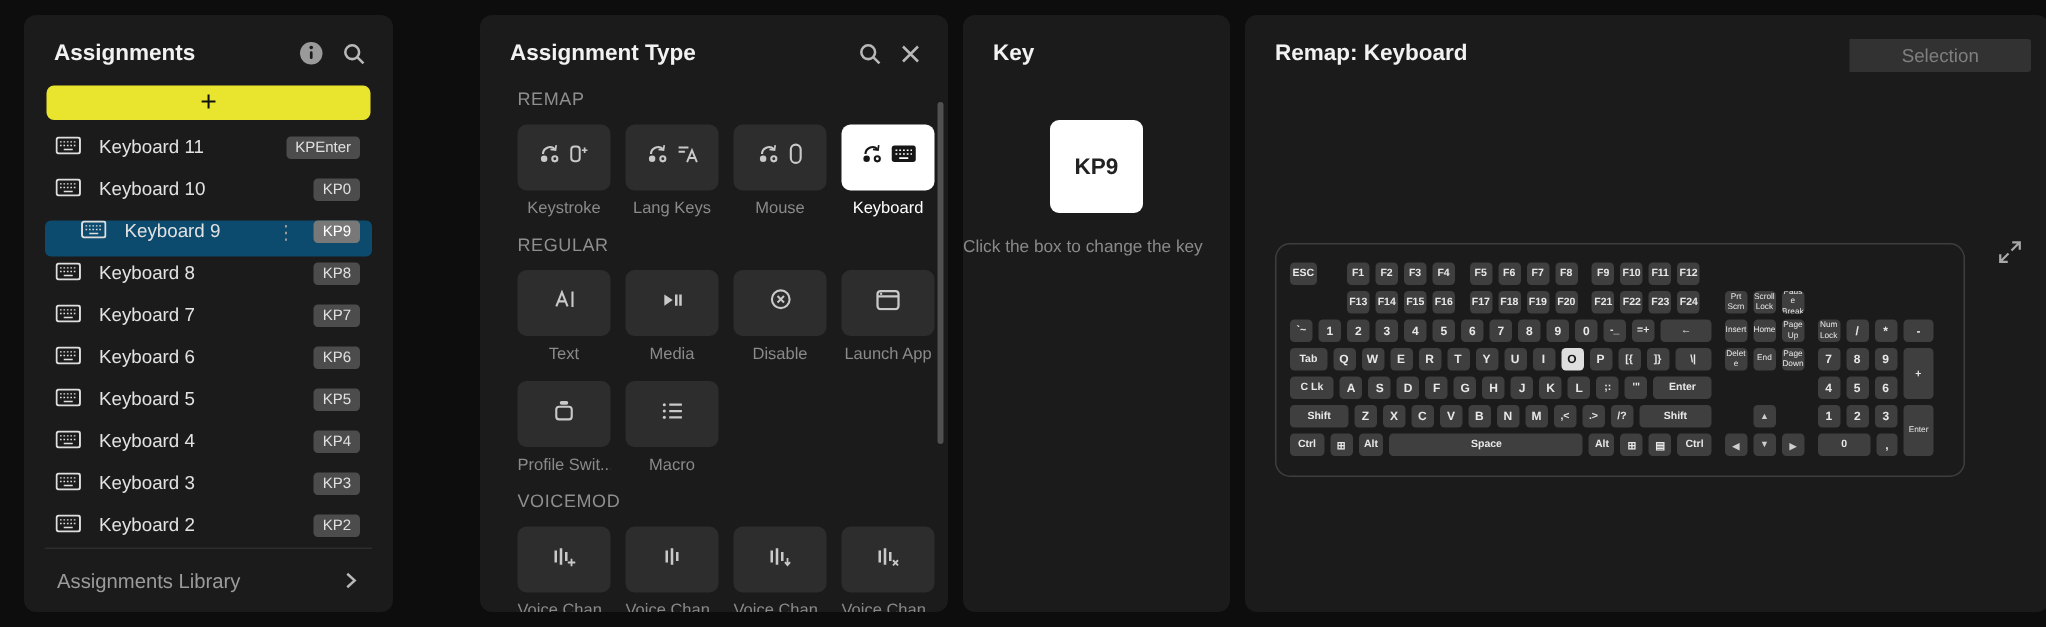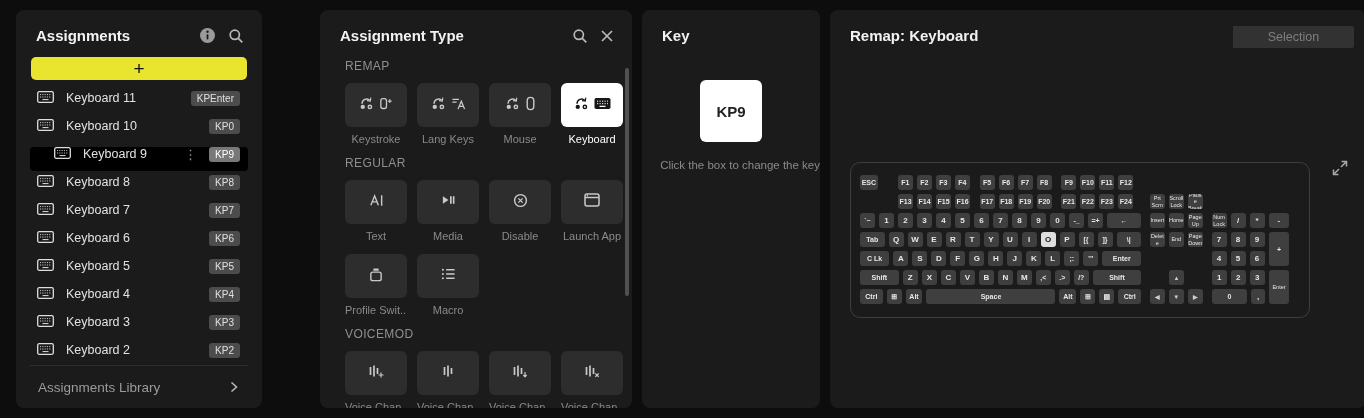--- a/index.html
+++ b/index.html
@@ -10,41 +10,41 @@
   #p-key{left:642px;width:178px;}
   #p-remap{left:830px;width:536px;}
   .phead{display:flex;align-items:center;padding:17px 18px 0 20px;}
   .panel-title{flex:1;color:#f2f2f2;font-size:15px;font-weight:bold;white-space:nowrap;}
   .hicon{color:#b8b8b8;margin-left:12px;display:flex;align-items:center;justify-content:center;cursor:pointer;}
   .hicon svg{display:block;}
   
   #add-btn{display:flex;align-items:center;justify-content:center;margin:13px 15px 9px;width:calc(100% - 30px);height:23px;background:var(--accent,#e9e42e);border:none;border-radius:5px;color:#111;font-size:19px;line-height:1;cursor:pointer;font-family:inherit;}
   .alist{padding:2px 14px 0;}
   .arow{display:flex;align-items:flex-start;height:24px;margin-bottom:4px;padding:0 8px 0 7px;border-radius:4px;color:#e2e2e2;cursor:pointer;}
-  .arow.selected{background:#000000;padding-left:24px;}
+  .arow.selected{background:#0c4a6e;padding-left:24px;}
   .arow .icn{color:#dedede;margin-right:12px;display:flex;}
   .alabel{flex:1;font-size:12.5px;}
   .kebab{color:#9a9a9a;font-size:13px;margin-right:12px;cursor:pointer;}
   .badge{background:#4c4c4c;color:#e0e0e0;font-size:10px;border-radius:3px;padding:2px 6px;}
   .arow.selected .badge{background:#787878;color:#fff;}
   .library{position:absolute;left:14px;right:14px;bottom:0;height:42px;border-top:1px solid #2d2d2d;display:flex;align-items:center;padding:0 8px;color:#9b9b9b;font-size:13.5px;cursor:pointer;}
   .library span.lbl{flex:1;}
   
   .sections{padding:6px 0 0 25px;}
   .seclabel{color:#8f8f8f;font-size:12px;letter-spacing:.4px;margin:9px 0 10px;}
   .tilegrid{display:flex;flex-wrap:wrap;gap:10px;width:292px;}
   .tilewrap{width:62px;margin-bottom:2px;}
   .tile{width:62px;height:44px;background:#2d2d2d;border-radius:6px;display:flex;align-items:center;justify-content:center;gap:5px;color:#c9c9c9;cursor:pointer;}
   .tile.tilesel{background:#fff;color:#161616;}
   .tilelabel{margin-top:6px;font-size:11px;color:#8a8a8a;text-align:center;white-space:nowrap;overflow:hidden;max-width:64px;}
   .tilelabel.sel{color:#fff;}
   .scrollbar{position:absolute;right:3px;top:58px;width:4px;height:228px;background:#515151;border-radius:2px;cursor:pointer;}
   
   .keybox{width:62px;height:62px;background:#fff;border-radius:6px;margin:36px auto 0;display:flex;align-items:center;justify-content:center;color:#222;font-size:15px;font-weight:bold;cursor:pointer;}
-  .keycaption{margin-top:17px;text-align:right;color:#8a8a8a;font-size:11.5px;}
+  .keycaption{margin-top:17px;text-align:left;color:#8a8a8a;font-size:11.5px;}
   
   .tabs{position:absolute;right:12px;top:16px;display:flex;height:22px;}
   .tab{width:121px;display:flex;align-items:center;justify-content:center;font-size:12.5px;cursor:pointer;background:#323232;color:#7f7f7f;}
   .tab:first-child{border-radius:2px 0 0 2px;}
   .tab:last-child{border-radius:0 2px 2px 0;}
   .tab.active{background:#595959;color:#fff;}
   #kbd{position:absolute;left:20px;top:152px;width:460px;height:156px;border:1.5px solid #3e3e3e;border-radius:10px;padding:12px 0 0 9px;box-sizing:border-box;}
   .krow{display:flex;gap:4px;height:15px;margin-bottom:4px;}
   .k{flex:none;height:15px;background:#3f3f3f;border-radius:3px;color:#e8e8e8;display:flex;align-items:center;justify-content:center;font-size:8px;font-weight:bold;box-sizing:border-box;cursor:pointer;overflow:hidden;}
   .k.mod{font-size:7px;}

